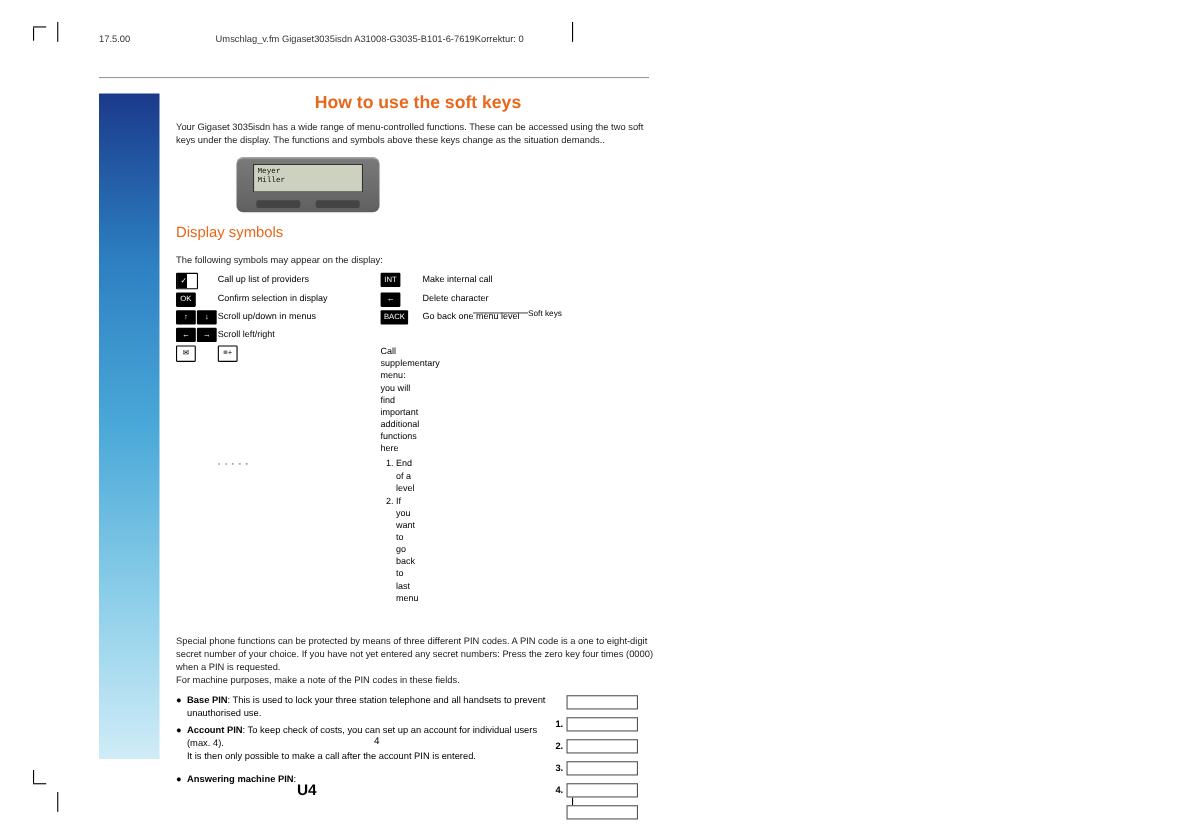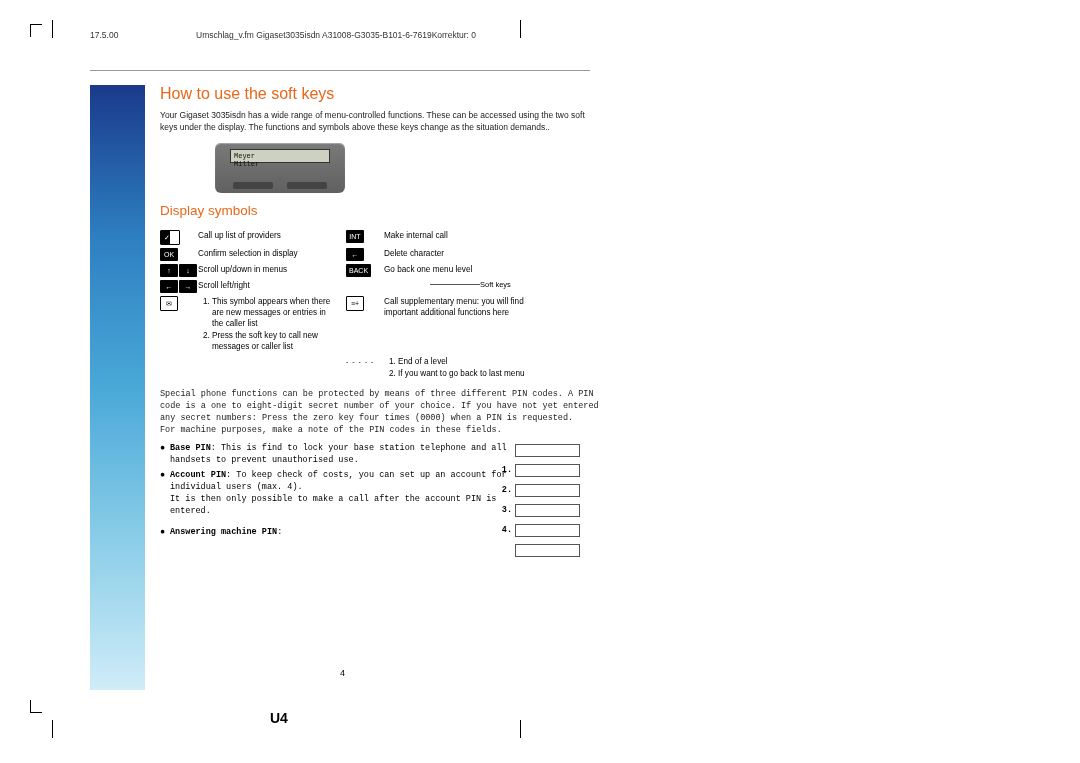--- a/index.html
+++ b/index.html
@@ -35,33 +35,33 @@
     width: 55px;
     height: 605px;
     background: linear-gradient(to bottom, #1a3a8a 0%, #2d7fc1 25%, #4aa8d8 50%, #8acde8 75%, #d0ecf7 100%);
   }
   .content {
     position: absolute;
     top: 85px;
     left: 160px;
     width: 440px;
   }
-  .h1 { color: #e8671a; font-size: 16px; font-weight: normal; margin-bottom: 6px; }
+  .h1 { color: #e8671a; font-size: 16px; font-weight: bold; margin-bottom: 6px; text-align: center; }
   .h2 { color: #e8671a; font-size: 13.5px; font-weight: normal; margin-top: 10px; margin-bottom: 12px; }
   .para { font-size: 8.5px; line-height: 12px; color: #222; }
   .phone-wrap { margin: 10px 0 4px 55px; }
   .phone {
     width: 130px; height: 50px;
     background: linear-gradient(#7a7a7a, #606060);
     border-radius: 6px;
     position: relative;
     box-shadow: inset 0 1px 1px #aaa;
   }
   .screen {
-    position: absolute; top: 6px; left: 15px; right: 15px; height: 14px;
+    position: absolute; top: 6px; left: 15px; right: 15px; height: 26px;
     background: #cdd2c0; border: 1px solid #333;
     font-family: "Courier New", monospace; font-size: 7px; color:#111;
     padding: 2px 3px;
   }
   .phone-btn-l, .phone-btn-r {
     position: absolute; bottom: 4px; width: 40px; height: 7px;
     background: #444; border-radius: 2px;
   }
   .phone-btn-l { left: 18px; } .phone-btn-r { right: 18px; }
   .softkey-line {
@@ -74,21 +74,21 @@
   .symtable { display: grid; grid-template-columns: 30px 140px 30px 160px; gap: 3px 8px; margin-top: 6px; font-size: 8.2px; line-height: 11px; }
   .sym { display:inline-block; background:#000; color:#fff; font-size:7px; padding:1px 3px; text-align:center; border-radius:1px; min-width:18px; }
   .sym.outline { background:#fff; color:#000; border:1px solid #000; }
   .sym.split { background:linear-gradient(90deg,#000 50%,#fff 50%); border:1px solid #000; }
   .sym-pair { white-space: nowrap; }
   .sym-pair .sym + .sym { margin-left:1px; }
   .sym.dash { background:none; color:#000; letter-spacing:1px; padding:0; }
   ol.inner { list-style: decimal; padding-left: 14px; }
   ol.inner li { margin-bottom:1px; }
   .bold { font-weight: bold; }
-  .pin-section { margin-top: 8px; font-size: 8.5px; line-height: 12px; font-family: Liberation Mono, monospace; }
+  .pin-section { margin-top: 26px; font-size: 8.5px; line-height: 12px; }
   .pin-list { margin-top: 6px; position: relative; }
   .pin-item { display: flex; align-items: flex-start; margin-bottom: 3px; }
   .dot { width: 10px; flex:0 0 10px; font-size:8.5px; }
   .pin-text { flex:1; padding-right: 90px; }
   .pin-fields { position: absolute; right: 20px; top: 0; width: 80px; }
   .field-row { display:flex; align-items:center; margin-bottom:4px; height:16px; }
   .field-num { width: 12px; font-size:8.5px; text-align:right; margin-right:3px; font-weight:bold;}
   .field-box { flex:1; height:13px; border:1px solid #555; background:#fff; }
   .pagenum { position:absolute; left:340px; top:668px; font-size:9px; }
   .pagelabel { position:absolute; left:270px; top:710px; font-size:14px; font-weight:bold; }
@@ -140,20 +140,21 @@
         <div>Meyer</div>
         <div>Miller</div>
       </div>
       <div class="phone-btn-l"></div>
       <div class="phone-btn-r"></div>
     </div>
   </div>
   <div class="softkey-line">Soft keys</div>
 
   <div class="h2">Display symbols</div>
+  <div class="para">The following symbols may appear on the display:</div>
 
   <div class="symtable">
 
     <div><span class="sym split">✓✓</span></div>
     <div>Call up list of providers</div>
     <div><span class="sym">INT</span></div>
     <div>Make internal call</div>
 
     <div><span class="sym">OK</span></div>
     <div>Confirm selection in display</div>
@@ -164,26 +165,20 @@
     <div>Scroll up/down in menus</div>
     <div><span class="sym">BACK</span></div>
     <div>Go back one menu level</div>
 
     <div class="sym-pair"><span class="sym">←</span><span class="sym">→</span></div>
     <div>Scroll left/right</div>
     <div></div>
       <div></div>
 
     <div><span class="sym outline">✉</span></div>
-    <div>
-      <ol class="inner">
-        <li>This symbol appears when there are new messages or entries in the caller list</li>
-        <li>Press the soft key to call new messages or caller list</li>
-      </ol>
-    </div>
     <div><span class="sym outline">≡+</span></div>
     <div>Call supplementary menu: you will find important additional functions here</div>
 
     <div></div>
       <div></div>
     <div><span class="sym dash">- - - - -</span></div>
     <div>
       <ol class="inner">
         <li>End of a level</li>
         <li>If you want to go back to last menu</li>
@@ -218,21 +213,21 @@
             <span class="field-box"></span>
           </div>
         <div class="field-row">
             <span class="field-num"></span>
             <span class="field-box"></span>
           </div>
       </div>
 
       <div class="pin-item">
         <div class="dot">●</div>
-        <div class="pin-text"><span class="bold">Base PIN</span><span>: This is find to lock your base station telephone and all handsets to prevent unauthorised use.</span></div>
+        <div class="pin-text"><span class="bold">Base PIN</span><span>: This is used to lock your three station telephone and all handsets to prevent unauthorised use.</span></div>
       </div>
       <div class="pin-item">
         <div class="dot">●</div>
         <div class="pin-text">
           <span class="bold">Account PIN</span><span>: To keep check of costs, you can set up an account for individual users (max. 4).</span><br>
           <span>It is then only possible to make a call after the account PIN is entered.</span>
         </div>
       </div>
       <div style="height:6px"></div>
       <div class="pin-item">

